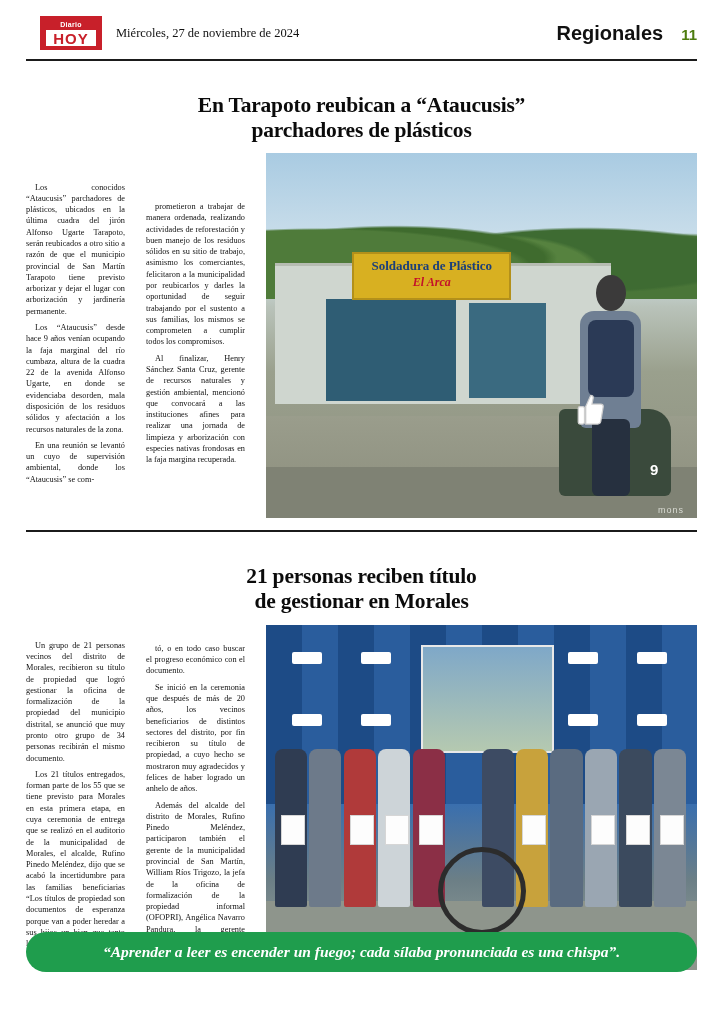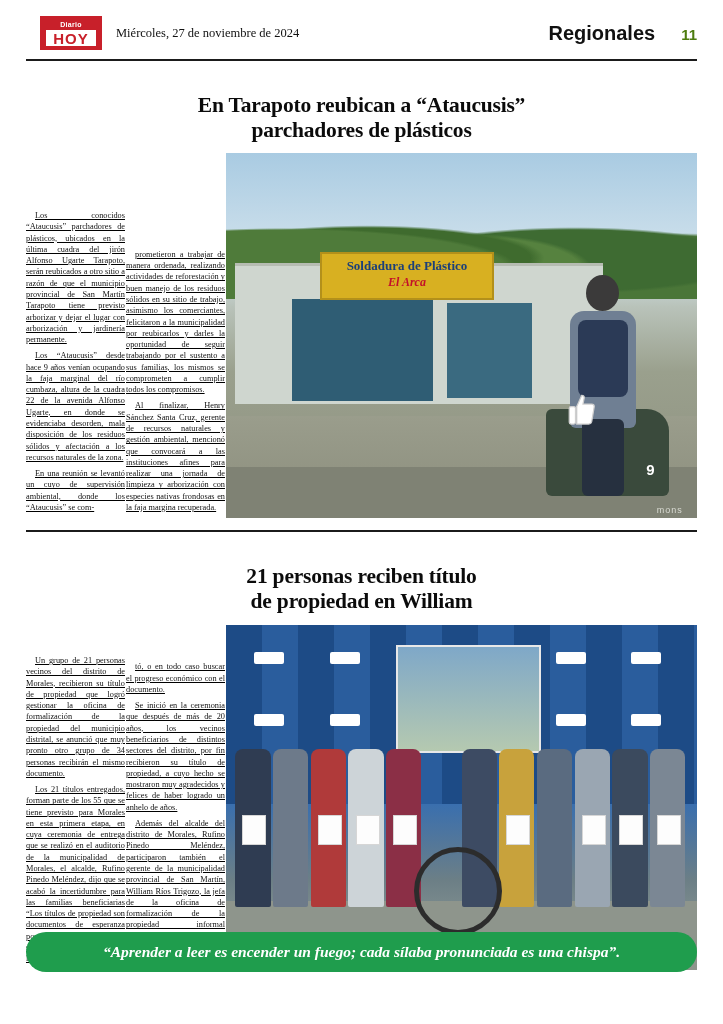--- a/index.html
+++ b/index.html
@@ -62,21 +62,21 @@
     font-family: "Liberation Serif", serif;
     font-size: 12.5px;
     color: #111;
     margin-left: 14px;
     white-space: nowrap;
   }
   .mast-right {
     margin-left: auto;
     display: flex;
     align-items: baseline;
-    gap: 26px;
+    gap: 18px;
     justify-content: center;
   }
   .mast-section {
     font-family: "Liberation Sans", sans-serif;
     font-size: 20px;
     font-weight: bold;
     color: #111;
   }
   .mast-page {
     font-family: "Liberation Sans", sans-serif;
@@ -100,23 +100,22 @@
     font-family: "Liberation Serif", serif;
     font-weight: bold;
     font-size: 21.5px;
     line-height: 1.17;
     color: #0b0b0b;
     margin: 6px 0 10px 0;
     letter-spacing: -0.2px;
   }
   .article-body {
     display: flex;
-    gap: 1px;
-    align-items: flex-end;
-    text-decoration: underline;
+    gap: 21px;
+    align-items: center;
   }
   .col {
     width: 99px;
     flex: 0 0 99px;
     font-size: 8.3px;
     line-height: 1.36;
     text-align: justify;
     color: #111;
     font-family: "Liberation Serif", serif;
   }
@@ -270,21 +269,21 @@
         <div class="p1-wm">mons</div>
       </div>
     </div>
   </div>
 
   <div class="mid-rule"></div>
 
   <div class="article">
     <div class="headline">
       <div>21 personas reciben título</div>
-      <div>de propiedad en William</div>
+      <div>de gestionar en Morales</div>
     </div>
     <div class="article-body">
       <div class="col">
         <p class="first">Un grupo de 21 personas vecinos del distrito de Morales, recibieron su título de propiedad que logró gestionar la oficina de formalización de la propiedad del municipio distrital, se anunció que muy pronto otro grupo de 34 personas recibirán el mismo documento.</p>
         <p>Los 21 títulos entregados, forman parte de los 55 que se tiene previsto para Morales en esta primera etapa, en cuya ceremonia de entrega que se realizó en el auditorio de la municipalidad de Morales, el alcalde, Rufino Pinedo Meléndez, dijo que se acabó la incertidumbre para las familias beneficiarias “Los títulos de propiedad son documentos de esperanza porque van a poder heredar a sus hijos un bien que tanto les cos-</p>
       </div>
       <div class="col">
         <p class="first">tó, o en todo caso buscar el progreso económico con el documento.</p>
         <p>Se inició en la ceremonia que después de más de 20 años, los vecinos beneficiarios de distintos sectores del distrito, por fin recibieron su título de propiedad, a cuyo hecho se mostraron muy agradecidos y felices de haber logrado un anhelo de años.</p>
         <p>Además del alcalde del distrito de Morales, Rufino Pinedo Meléndez, participaron también el gerente de la municipalidad provincial de San Martín, William Ríos Trigozo, la jefa de la oficina de formalización de la propiedad informal (OFOPRI), Angélica Navarro Pandura, la gerente municipal, entre</p>

